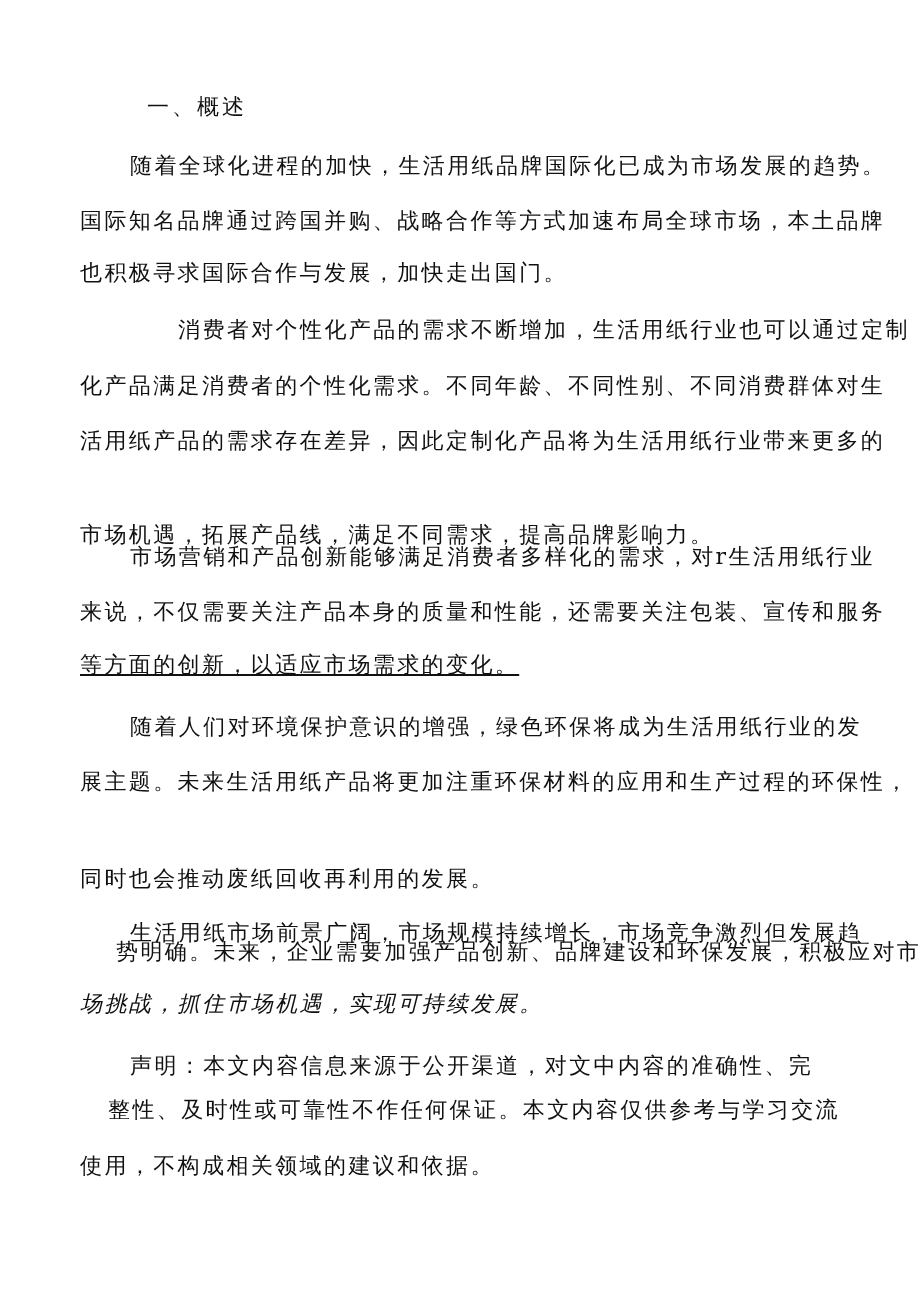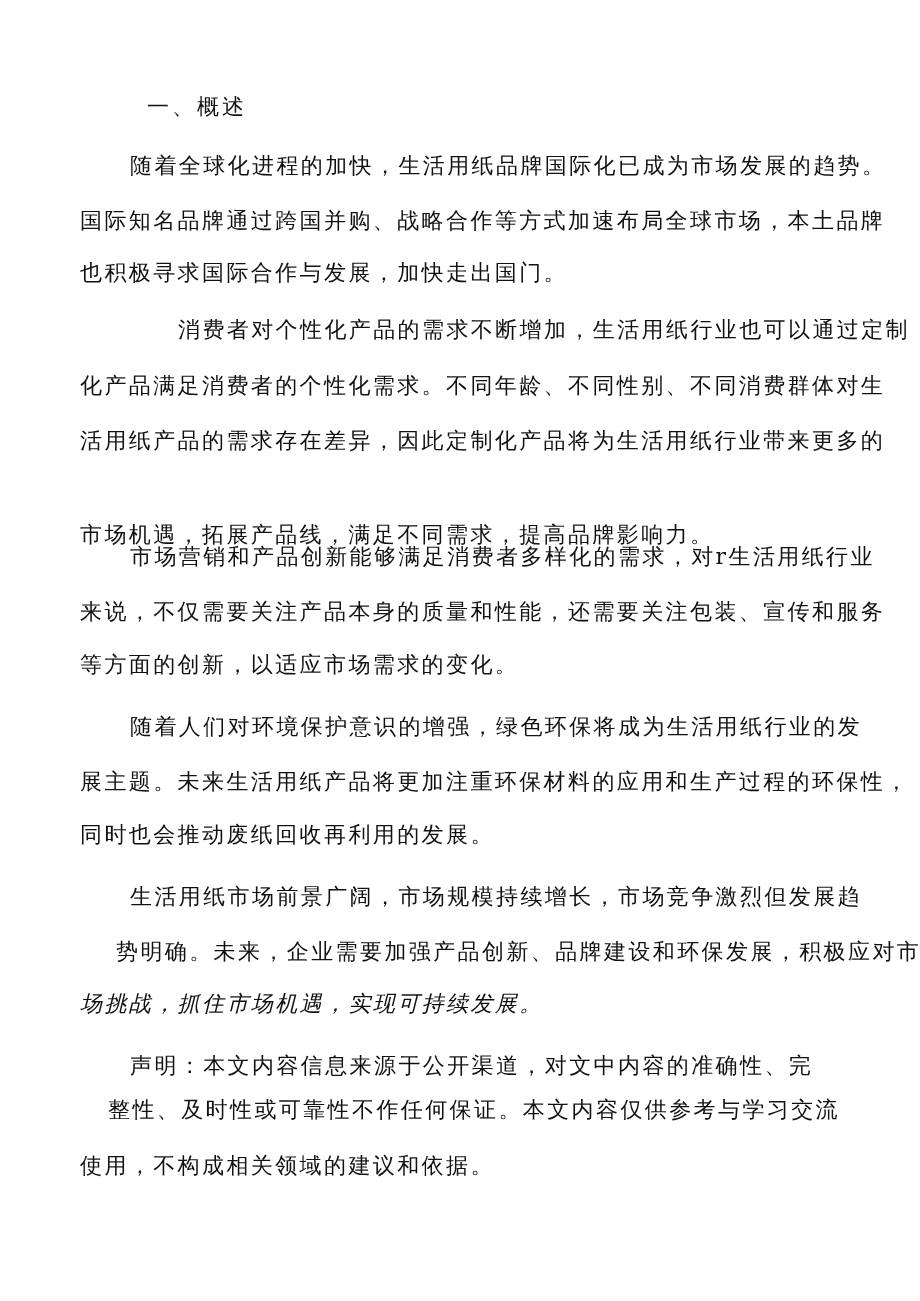--- a/index.html
+++ b/index.html
@@ -48,31 +48,31 @@
   <div>
     <div class="line indent" style="top:315px;margin-left:48px;">消费者对个性化产品的需求不断增加，生活用纸行业也可以通过定制</div>
     <div class="line" style="top:371px;">化产品满足消费者的个性化需求。不同年龄、不同性别、不同消费群体对生</div>
     <div class="line" style="top:426px;">活用纸产品的需求存在差异，因此定制化产品将为生活用纸行业带来更多的</div>
     <div class="line" style="top:479px;margin-top:41px;">市场机遇，拓展产品线，满足不同需求，提高品牌影响力。</div>
   </div>
 
   <div>
     <div class="line indent" style="top:542px;">市场营销和产品创新能够满足消费者多样化的需求，对r生活用纸行业</div>
     <div class="line" style="top:597px;">来说，不仅需要关注产品本身的质量和性能，还需要关注包装、宣传和服务</div>
-    <div class="line" style="top:650px;">等方面的创新，以适应市场需求的变化。</div>
+    <div class="line" style="top:650px;text-decoration:underline;">等方面的创新，以适应市场需求的变化。</div>
   </div>
 
   <div>
     <div class="line indent" style="top:712px;text-align:right;">随着人们对环境保护意识的增强，绿色环保将成为生活用纸行业的发</div>
     <div class="line" style="top:767px;">展主题。未来生活用纸产品将更加注重环保材料的应用和生产过程的环保性，</div>
-    <div class="line" style="top:820px;">同时也会推动废纸回收再利用的发展。</div>
+    <div class="line" style="top:864px;">同时也会推动废纸回收再利用的发展。</div>
   </div>
 
   <div>
-    <div class="line indent" style="top:882px;">生活用纸市场前景广阔，市场规模持续增长，市场竞争激烈但发展趋</div>
+    <div class="line indent" style="top:918px;">生活用纸市场前景广阔，市场规模持续增长，市场竞争激烈但发展趋</div>
     <div class="line" style="top:937px;margin-left:36px;">势明确。未来，企业需要加强产品创新、品牌建设和环保发展，积极应对市</div>
     <div class="line" style="top:989px;font-style:italic;">场挑战，抓住市场机遇，实现可持续发展。</div>
   </div>
 
   <div>
     <div class="line indent" style="top:1051px;">声明：本文内容信息来源于公开渠道，对文中内容的准确性、完</div>
     <div class="line" style="top:1095px;margin-left:28px;">整性、及时性或可靠性不作任何保证。本文内容仅供参考与学习交流</div>
     <div class="line" style="top:1151px;">使用，不构成相关领域的建议和依据。</div>
   </div>
 

